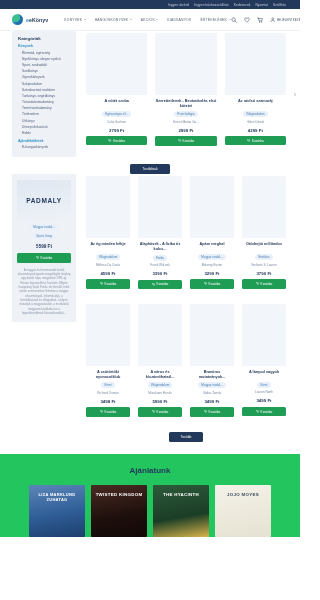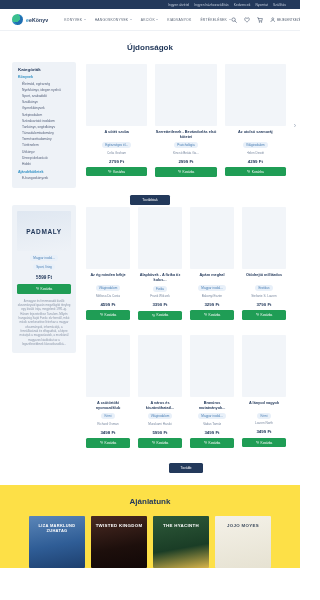--- a/index.html
+++ b/index.html
@@ -134,21 +134,21 @@
   }
   .promo-name { font-size: 6.5px; font-weight: 700; color: #23395b; letter-spacing: .6px; }
   .promo-price { font-size: 4.6px; font-weight: 700; color: #23395b; margin: 3px 0 4px; }
   .promo-desc {
     font-size: 2.9px; color: #8b96a8; line-height: 1.5; margin-top: 5px;
   }
 
   .stack { flex: 1; display: flex; flex-direction: column; gap: 9px; }
 
   
-  .band { background: #fde047; margin-top: 12px; padding: 10px 0 0; }
+  .band { background: #22c55e; margin-top: 12px; padding: 10px 0 0; }
   .covers { display: flex; gap: 6px; justify-content: center; padding: 0 12px; }
   .cover {
     width: 56px; height: 52px; border-radius: 1px; overflow: hidden;
     position: relative; display: flex; align-items: flex-start;
     justify-content: center; cursor: pointer;
   }
   .cover-label {
     position: relative; z-index: 2; color: #fff; font-size: 4.4px;
     font-weight: 700; text-align: center; line-height: 1.3;
     padding: 7px 3px 0; letter-spacing: .3px; text-transform: uppercase;
@@ -225,21 +225,20 @@
           <svg width="5.5" height="5.5" viewBox="0 0 16 16" fill="none" stroke="#45536b" stroke-width="1.5">
             <circle cx="8" cy="5.2" r="2.9"></circle>
               <path d="M2.6 14c0-3 2.4-4.6 5.4-4.6s5.4 1.6 5.4 4.6" stroke-linecap="round"></path>
           </svg>
         </span>
         <span class="account-text">Bejelentkezés / Regisztráció</span>
       </span>
     </div>
   </div>
 
-  <div class="section-title">Újdonságok</div>
 
   <div class="row" style="position:relative;">
 
     <div class="sidebar">
       <div class="sidebar-title">Kategóriák</div>
       <div class="sidebar-group">Könyvek</div>
       <div class="sidebar-item">Életmód, egészség</div>
       <div class="sidebar-item">Nyelvkönyv, idegen nyelvű</div>
       <div class="sidebar-item">Sport, szabadidő</div>
       <div class="sidebar-item">Szakkönyv</div>

